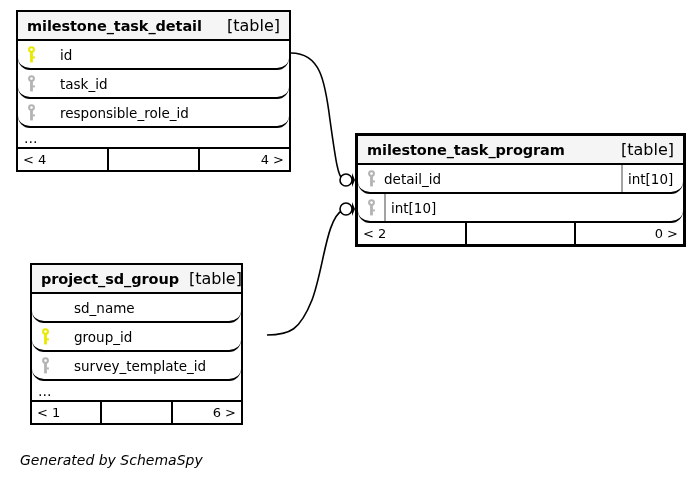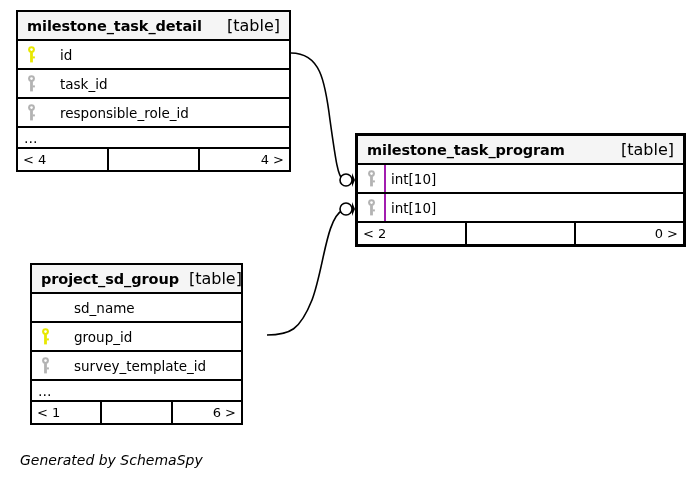--- a/index.html
+++ b/index.html
@@ -60,20 +60,21 @@
     padding-left: 10px;
   }
 
   .ent-row {
     display: flex;
     align-items: center;
     height: 29px;
     box-sizing: border-box;
     border-bottom: 2px solid #000000;
     background: #ffffff;
+    border-radius: 12px;
   }
   .ent-row:last-child {
     border-bottom: none;
   }
   .row-keycell {
     width: 26px;
     min-width: 26px;
     display: flex;
     align-items: center;
     justify-content: center;
@@ -82,21 +83,21 @@
     width: 16px;
     min-width: 16px;
   }
   .row-name {
     flex: 1 1 auto;
     font-size: 13.5px;
     white-space: nowrap;
     overflow: hidden;
   }
   .row-type {
-    border-left: 2px solid #a21caf;
+    border-left: 2px solid #a3a3a3;
     width: 62px;
     min-width: 62px;
     box-sizing: border-box;
     height: 100%;
     display: flex;
     align-items: center;
     padding-left: 5px;
     font-size: 13.5px;
     white-space: nowrap;
   }
@@ -226,20 +227,21 @@
 
   <div class="ent-row">
     <span class="row-keycell">
       <svg class="key-icon" width="9" height="17" viewBox="0 0 9 17">
         <circle cx="4.5" cy="3.6" r="3.4" fill="#b3b3b3"></circle>
         <circle cx="4.5" cy="3.6" r="1.3" fill="#ffffff"></circle>
         <rect x="3.1" y="6.2" width="2.8" height="10.2" fill="#b3b3b3"></rect>
         <rect x="5.9" y="10.4" width="2.0" height="2.0" fill="#b3b3b3"></rect>
       </svg>
     </span>
+    <span class="row-name">detail_id</span>
     <span class="row-type">int[10]</span>
   </div>
 
   <div class="ent-row">
     <span class="row-keycell">
       <svg class="key-icon" width="9" height="17" viewBox="0 0 9 17">
         <circle cx="4.5" cy="3.6" r="3.4" fill="#b3b3b3"></circle>
         <circle cx="4.5" cy="3.6" r="1.3" fill="#ffffff"></circle>
         <rect x="3.1" y="6.2" width="2.8" height="10.2" fill="#b3b3b3"></rect>
         <rect x="5.9" y="10.4" width="2.0" height="2.0" fill="#b3b3b3"></rect>

